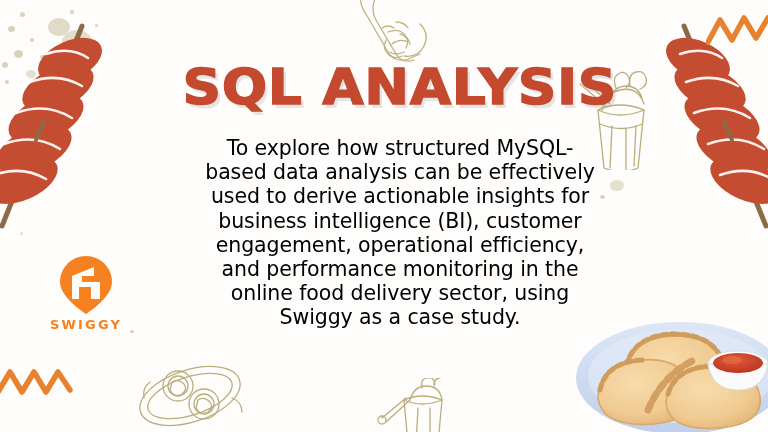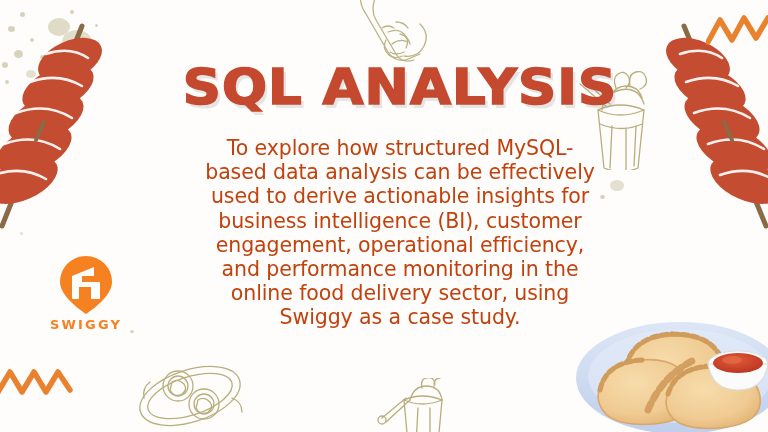--- a/index.html
+++ b/index.html
@@ -56,21 +56,21 @@
     transform: scaleX(1.06);
     -webkit-text-stroke: 1.6px #c4492e;
   }
   #subtitle {
     width: 390px;
     margin-top: 24px;
     text-align: center;
     font-family: "DejaVu Sans", sans-serif;
     font-size: 20.5px;
     line-height: 1.18;
-    color: #c2410c;
+    color: #000000;
     letter-spacing: -0.1px;
   }
 
   
   #swiggy-logo {
     position: absolute;
     left: 44px;
     top: 256px;
     width: 84px;
     z-index: 25;

